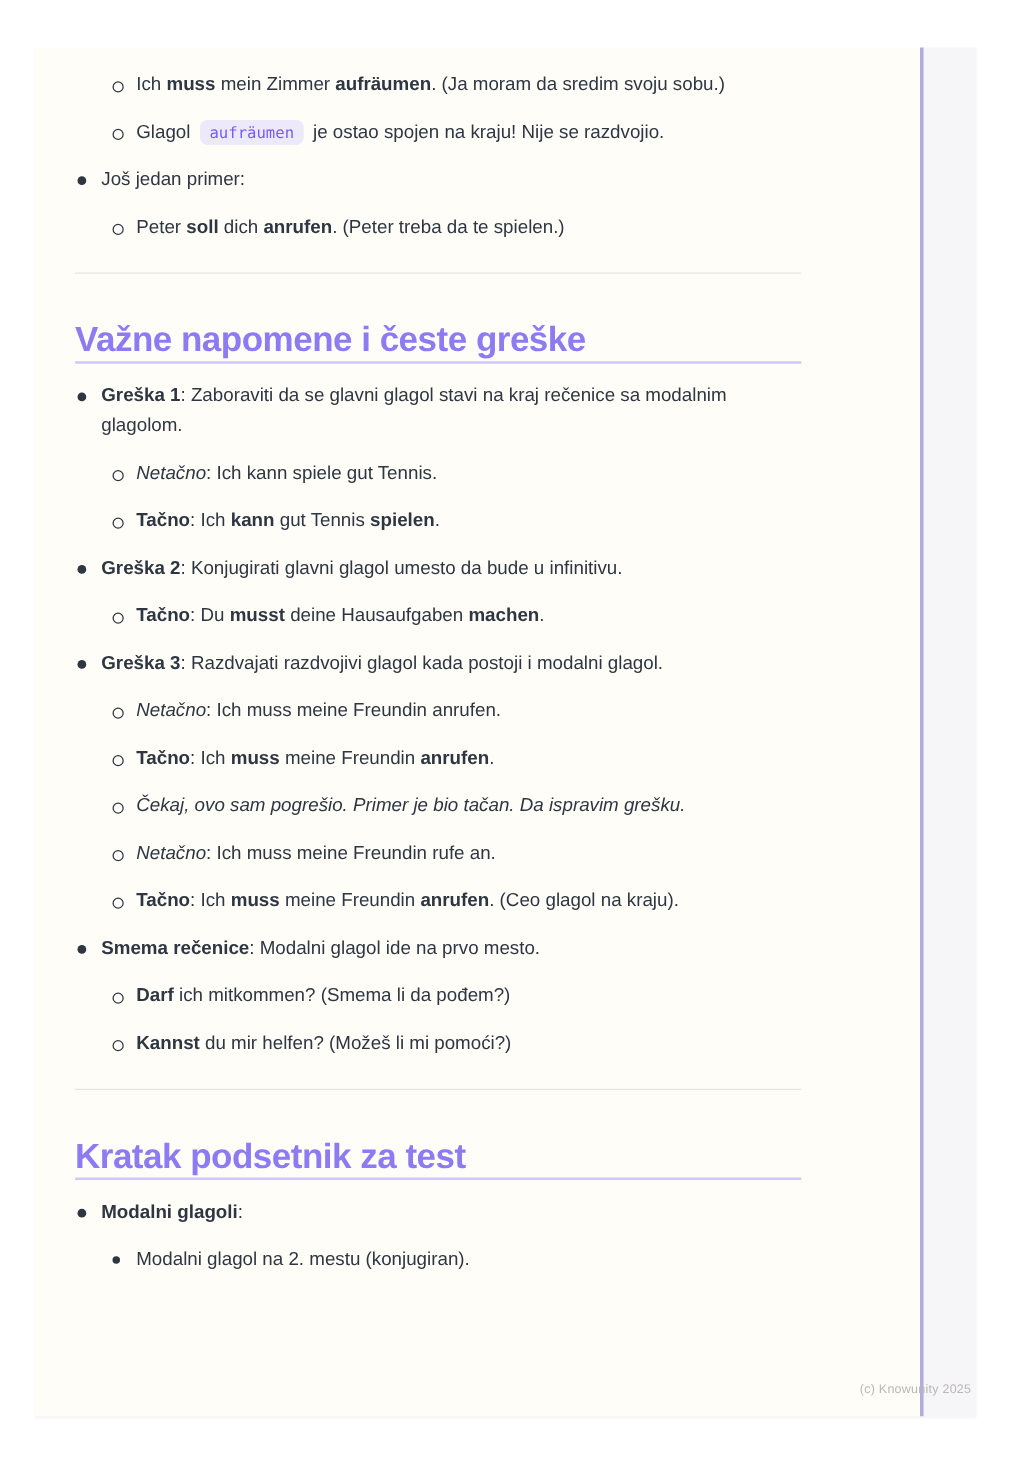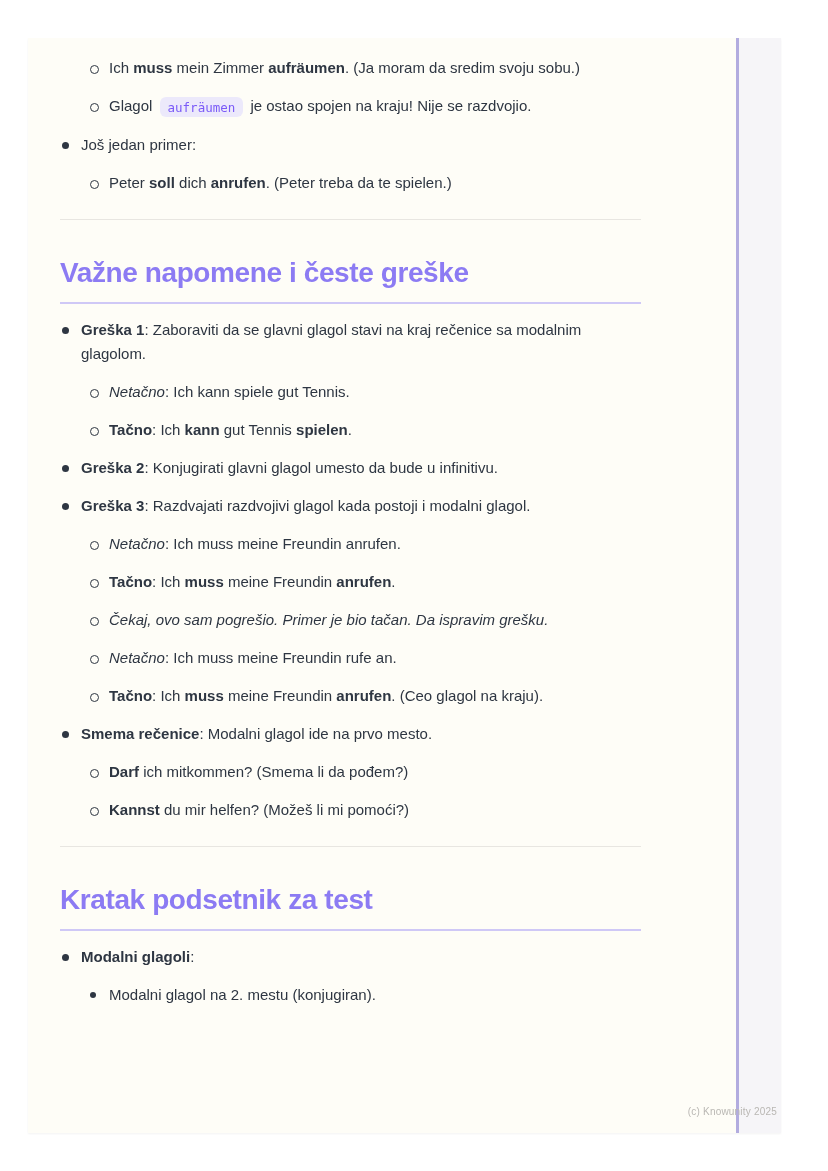--- a/index.html
+++ b/index.html
@@ -18,21 +18,21 @@
     display:flex;background:var(--card-bg);
     box-shadow:0 1px 2px rgba(0,0,0,0.05);
   }
   .main{
     width:708px;flex:0 0 708px;padding:4px 95px 0 32px;overflow:hidden;
   }
   .vline{width:3px;flex:0 0 3px;background:var(--vline)}
   .strip{flex:1;background:var(--strip)}
   h2.heading{
     color:var(--accent);font-size:28px;line-height:34px;font-weight:700;
-    letter-spacing:-0.4px;margin:36px 0 0 0;padding-bottom:12px;
+    letter-spacing:-0.4px;margin:36px 0 0 0;
     border-bottom:2px solid var(--accent-light);
   }
   hr.rule{border:none;border-top:1px solid var(--hr);margin:24px 0 14px 0}
   .li{display:flex;margin:14px 0;font-size:15px;line-height:24px;color:var(--text)}
   .li.lvl1{padding-left:2px}
   .li.lvl2{padding-left:30px}
   .mk{flex:0 0 19px;padding-top:9px}
   .mk.disc::before{
     content:"";display:block;width:6px;height:6px;border-radius:50%;
     background:currentColor;
@@ -87,20 +87,24 @@
         <span class="tx"><em>Netačno</em><span>: Ich kann spiele gut Tennis.</span></span>
       </div>
       <div class="li lvl2">
         <span class="mk circle"></span>
         <span class="tx"><strong>Tačno</strong><span>: Ich </span><strong>kann</strong><span> gut Tennis </span><strong>spielen</strong><span>.</span></span>
       </div>
       <div class="li lvl1">
         <span class="mk disc"></span>
         <span class="tx"><strong>Greška 2</strong><span>: Konjugirati glavni glagol umesto da bude u infinitivu.</span></span>
       </div>
+      <div class="li lvl2">
+        <span class="mk circle"></span>
+        <span class="tx"><strong>Tačno</strong><span>: Du </span><strong>musst</strong><span> deine Hausaufgaben </span><strong>machen</strong><span>.</span></span>
+      </div>
       <div class="li lvl1">
         <span class="mk disc"></span>
         <span class="tx"><strong>Greška 3</strong><span>: Razdvajati razdvojivi glagol kada postoji i modalni glagol.</span></span>
       </div>
       <div class="li lvl2">
         <span class="mk circle"></span>
         <span class="tx"><em>Netačno</em><span>: Ich muss meine Freundin anrufen.</span></span>
       </div>
       <div class="li lvl2">
         <span class="mk circle"></span>

